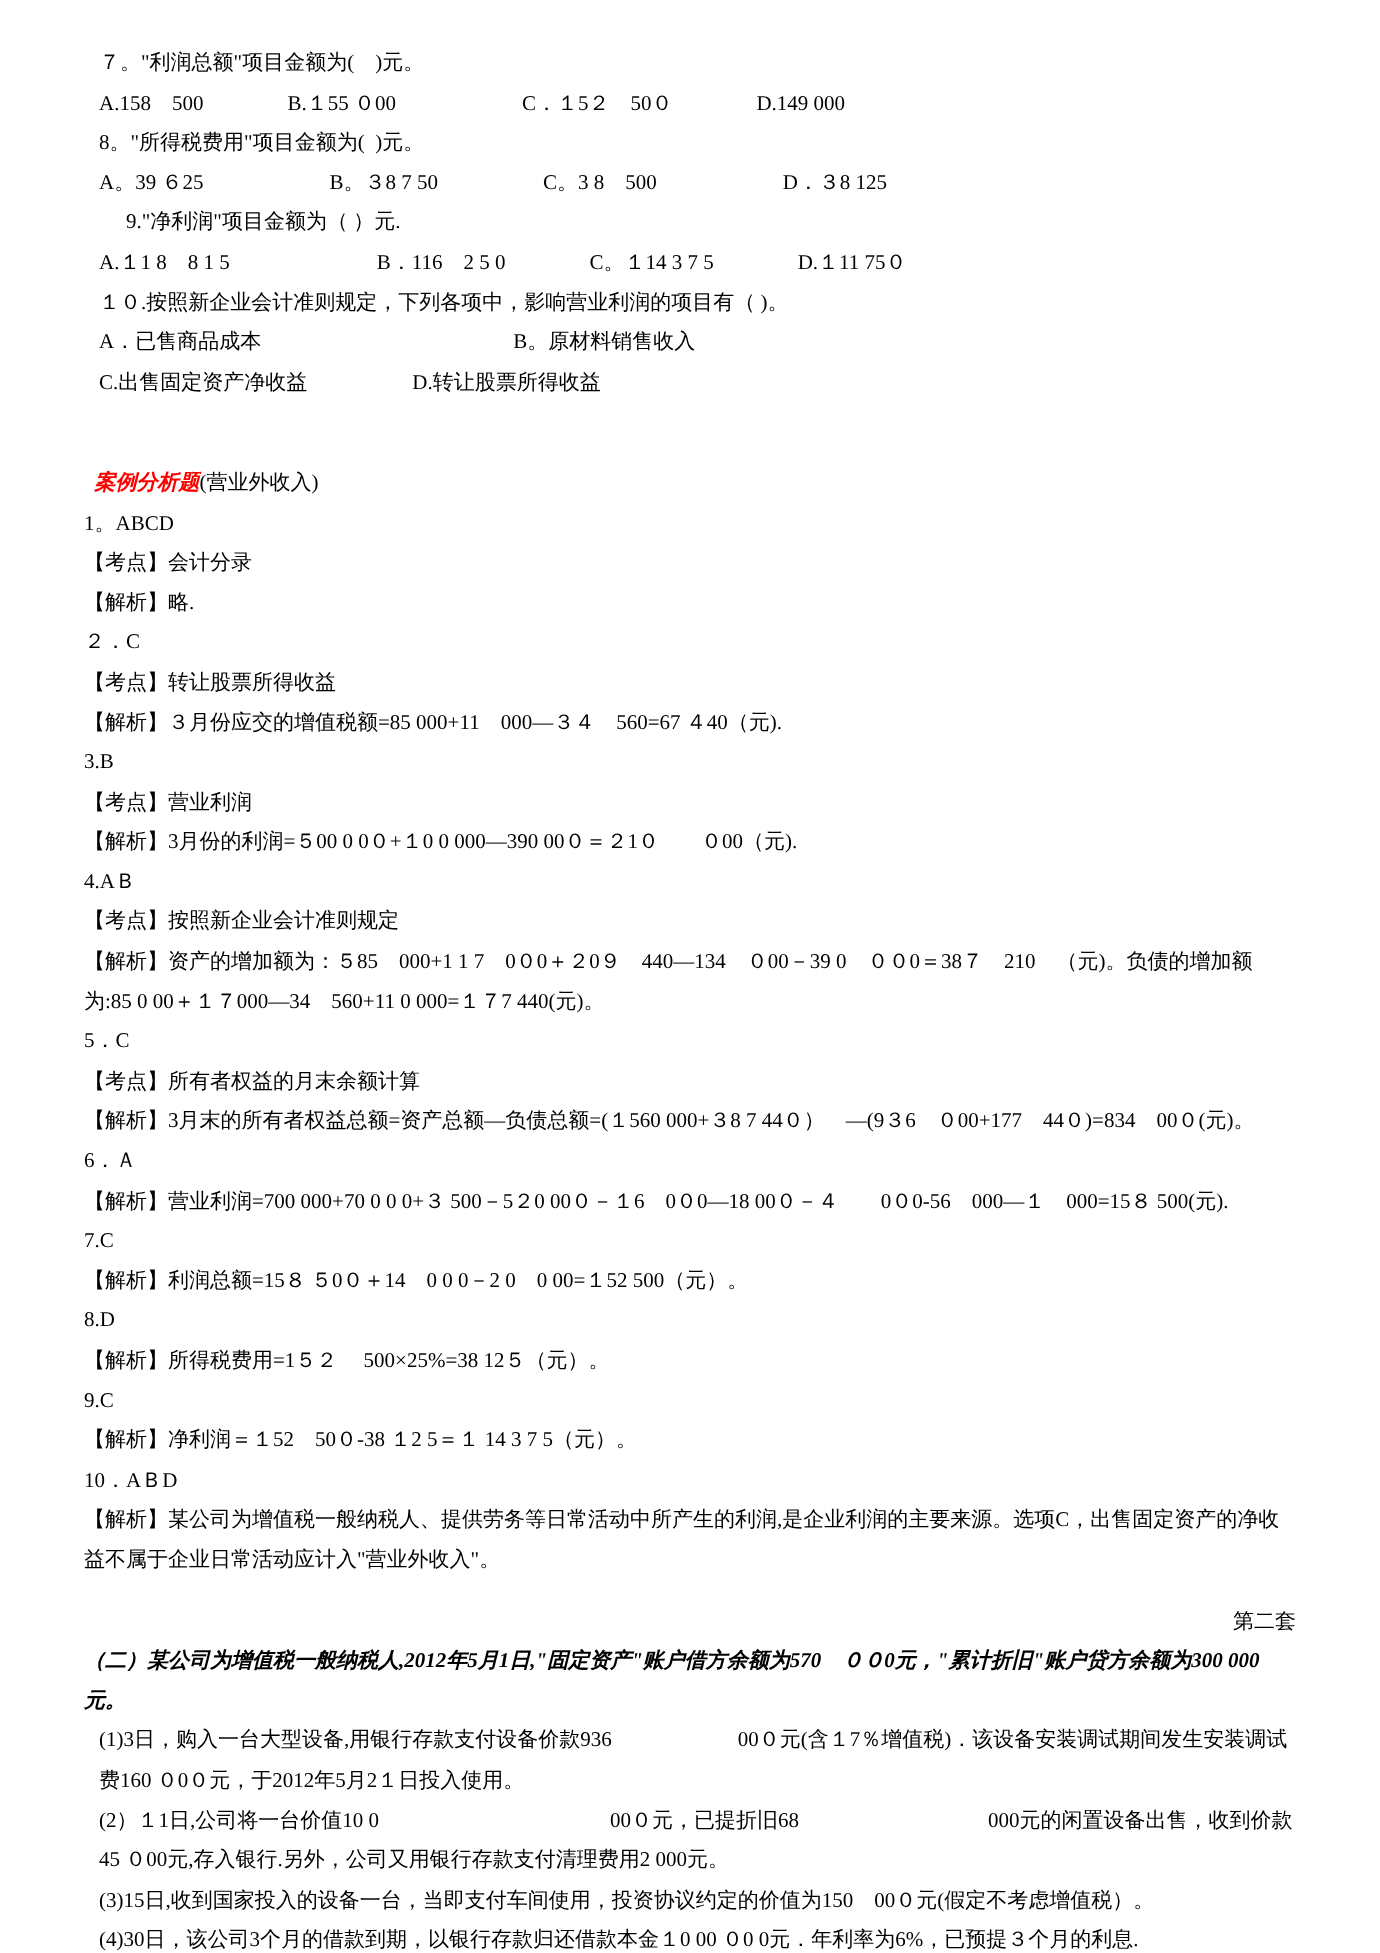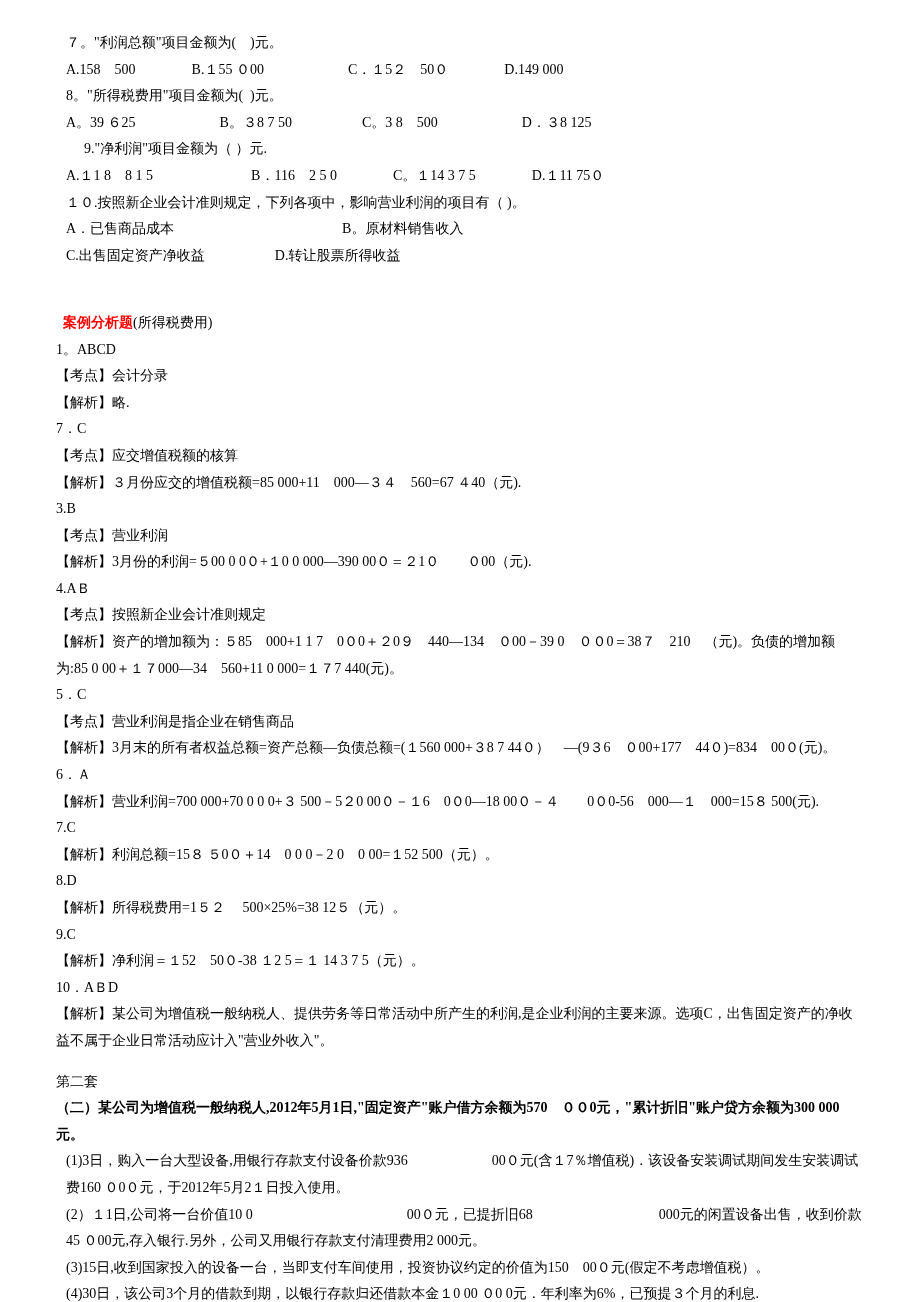--- a/index.html
+++ b/index.html
@@ -10,61 +10,61 @@
     background: #fff;
     margin: 0;
     padding: 30px 56px 30px 56px;
     width: 920px;
     box-sizing: border-box;
   }
   .line { white-space: pre-wrap; }
   .indent1 { padding-left: 10px; }
   .indent2 { padding-left: 28px; }
   .red { color: #ff0000; }
-  .bold { font-weight: bold; }
-  .center { text-align: left; }
+  .bold { font-weight: bold; font-style: italic; }
+  .center { text-align: right; }
   .spacer { height: 14px; }
 </style>
 </head>
 <body>
 
 <div class="line indent1">７。"利润总额"项目金额为(　)元。</div>
 <div class="line indent1">A.158　500　　　　B.１55 ０00　　　　　　C．１5２　50０　　　　D.149 000</div>
 <div class="line indent1">8。"所得税费用"项目金额为(  )元。</div>
 <div class="line indent1">A。39 ６25　　　　　　B。３8 7 50　　　　　C。3 8　500　　　　　　D．３8 125</div>
 <div class="line indent2">9."净利润"项目金额为（ ）元.</div>
 <div class="line indent1">A.１1 8　8 1 5　　　　　　　B．116　2 5 0　　　　C。１14 3 7 5　　　　D.１11 75０</div>
 <div class="line indent1">１０.按照新企业会计准则规定，下列各项中，影响营业利润的项目有（ )。</div>
 <div class="line indent1">A．已售商品成本　　　　　　　　　　　　B。原材料销售收入</div>
 <div class="line indent1">C.出售固定资产净收益　　　　　D.转让股票所得收益</div>
 
 <div class="spacer"></div>
 
 <div class="line">
-  <span class="red bold">案例分析题</span><span>(所得税费用)</span>
+  <span class="red bold">案例分析题</span><span>(营业外收入)</span>
 </div>
 
 <div class="line">1。ABCD</div>
 <div class="line">【考点】会计分录</div>
 <div class="line">【解析】略.</div>
 
-<div class="line">7．C</div>
-<div class="line">【考点】应交增值税额的核算</div>
+<div class="line">２．C</div>
+<div class="line">【考点】转让股票所得收益</div>
 <div class="line">【解析】３月份应交的增值税额=85 000+11　000―３４　560=67 ４40（元).</div>
 
 <div class="line">3.B</div>
 <div class="line">【考点】营业利润</div>
 <div class="line">【解析】3月份的利润=５00 0 0０+１0 0 000—390 00０＝２1０　　０00（元).</div>
 
 <div class="line">4.AＢ</div>
 <div class="line">【考点】按照新企业会计准则规定</div>
 <div class="line">【解析】资产的增加额为：５85　000+1 1 7　0０0＋２0９　440—134　０00－39 0　００0＝38７　210　（元)。负债的增加额为:85 0 00＋１７000—34　560+11 0 000=１７7 440(元)。</div>
 
 <div class="line">5．C</div>
-<div class="line">【考点】营业利润是指企业在销售商品</div>
+<div class="line">【考点】所有者权益的月末余额计算</div>
 <div class="line">【解析】3月末的所有者权益总额=资产总额—负债总额=(１560 000+３8 7 44０）　―(9３6　０00+177　44０)=834　00０(元)。</div>
 
 <div class="line">6．Ａ</div>
 <div class="line">【解析】营业利润=700 000+70 0 0 0+３ 500－5２0 00０－１6　0０0—18 00０－４　　0０0-56　000—１　000=15８ 500(元).</div>
 
 <div class="line">7.C</div>
 <div class="line">【解析】利润总额=15８ ５0０＋14　0 0 0－2 0　0 00=１52 500（元）。</div>
 
 <div class="line">8.D</div>
 <div class="line">【解析】所得税费用=1５２　 500×25%=38 12５（元）。</div>

